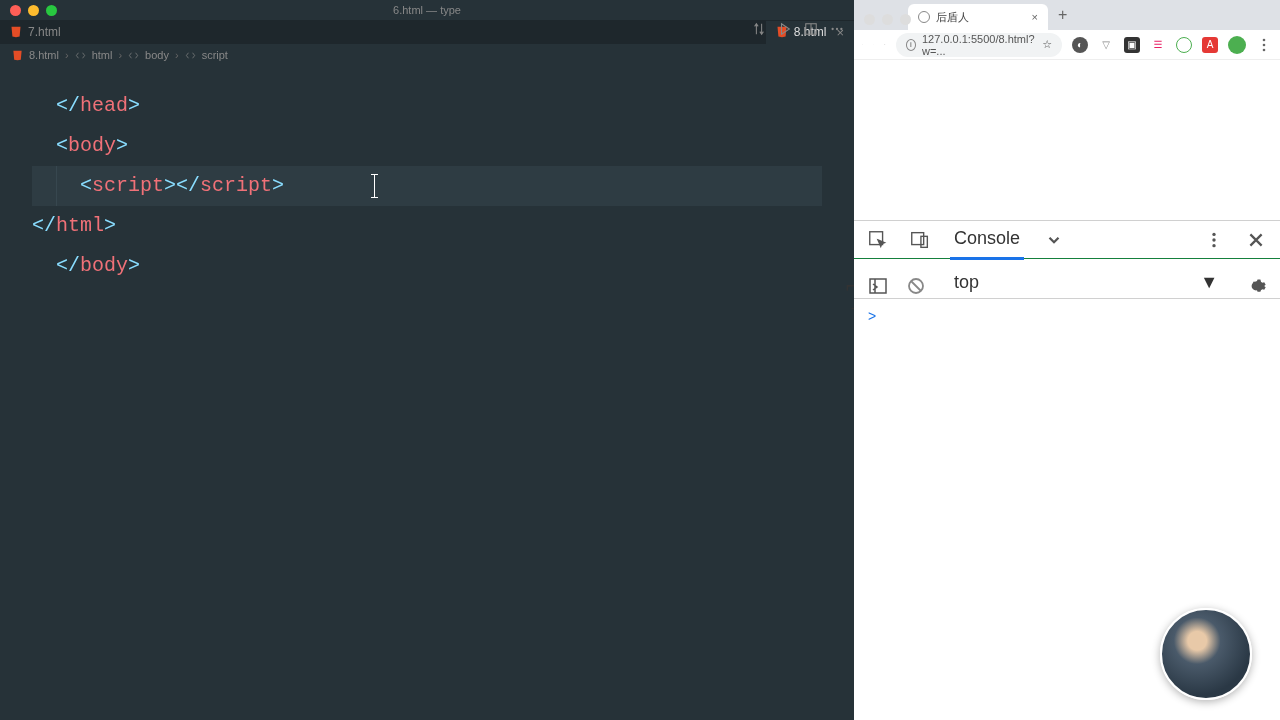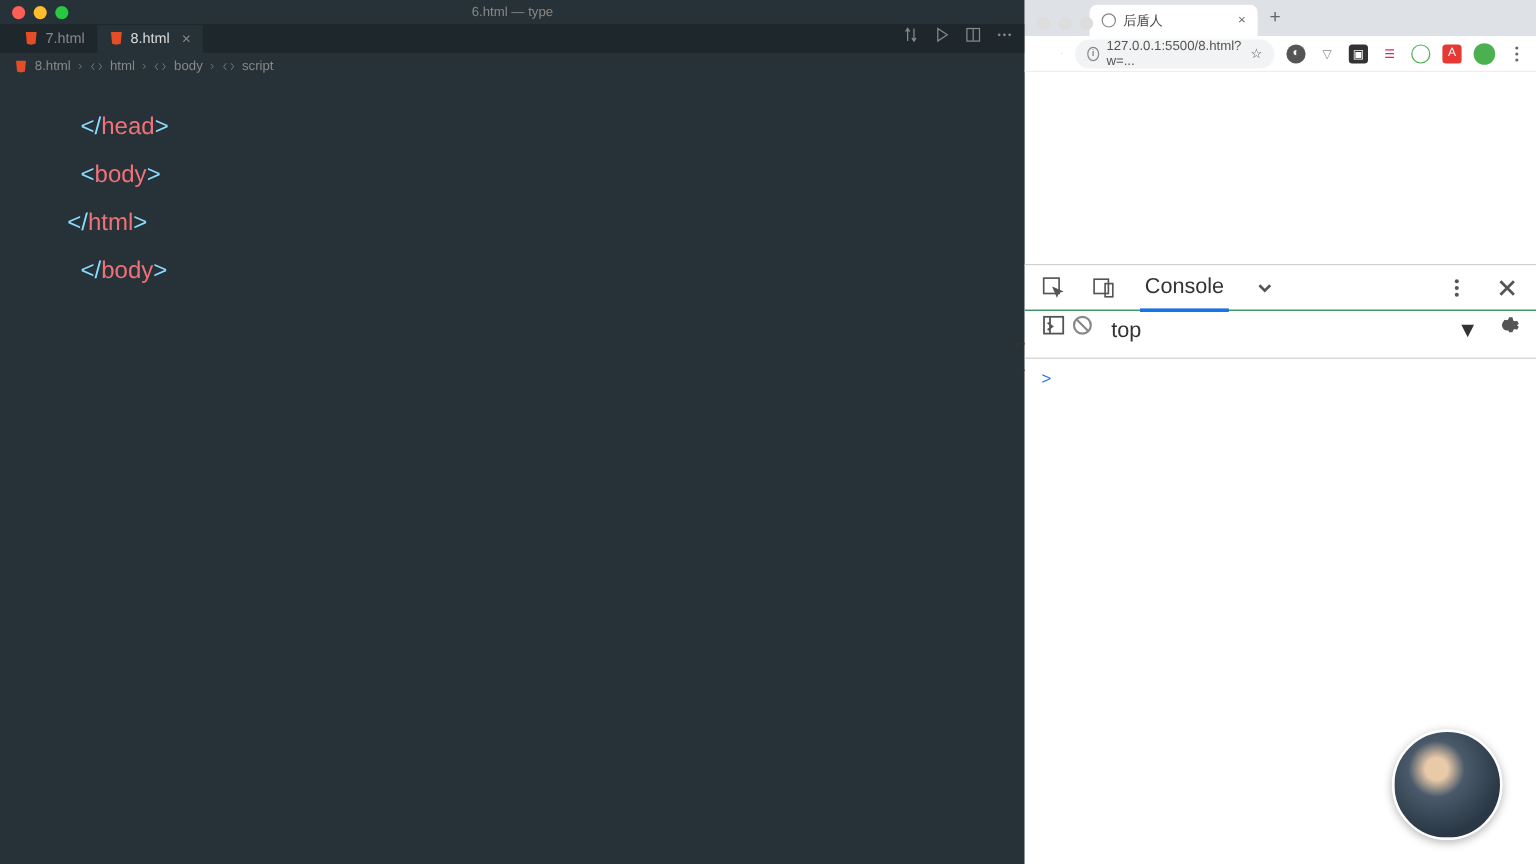--- a/index.html
+++ b/index.html
@@ -5,31 +5,31 @@
 * { margin: 0; padding: 0; box-sizing: border-box; }
 body { font-family: -apple-system, sans-serif; overflow: hidden; width: 1280px; height: 720px; position: relative; }
 
 .editor-pane { position: absolute; left: 0; top: 0; width: 854px; height: 720px; background: #263238; }
 .mac-traffic { position: absolute; left: 10px; top: 5px; display: flex; gap: 7px; }
 .mac-traffic span { width: 11px; height: 11px; border-radius: 50%; }
 .tl-red { background: #ff5f57; }
 .tl-yellow { background: #febc2e; }
 .tl-green { background: #28c840; }
 .titlebar { height: 20px; color: #888; font-size: 11px; text-align: center; line-height: 20px; }
-.tabbar { height: 24px; display: flex; align-items: center; padding-left: 10px; background: #1e272c; }
+.tabbar { height: 24px; display: flex; align-items: center; padding-left: 0; background: #1e272c; justify-content: space-between; }
 .tab { display: flex; align-items: center; gap: 6px; padding: 4px 10px; font-size: 12px; color: #888; }
 .tab.active { background: #263238; color: #ddd; }
 .tab-icon { width: 12px; height: 12px; }
 .tab-close { color: #888; font-size: 13px; margin-left: 4px; }
 .editor-actions { position: absolute; right: 10px; top: 22px; display: flex; gap: 12px; color: #888; }
 .editor-actions svg { width: 14px; height: 14px; }
 .breadcrumb { height: 22px; display: flex; align-items: center; gap: 6px; padding-left: 12px; font-size: 11px; color: #888; }
 .breadcrumb .sep { color: #666; }
 .bc-icon { width: 11px; height: 11px; }
-.code-area { padding: 20px 32px; font-family: Liberation Sans, sans-serif; font-size: 20px; line-height: 40px; margin-left: 24px; }
+.code-area { padding: 20px 32px; font-family: Liberation Mono, monospace; font-size: 20px; line-height: 40px; }
 .code-line { white-space: pre; color: #89ddff; position: relative; }
 .code-line.hl { background: #2e3c43; }
 .tag-name { color: #f07178; }
 .punct { color: #89ddff; }
 .cursor-mark { display: inline-block; width: 1px; height: 24px; background: #fff; vertical-align: middle; margin-left: 90px; position: relative; }
 .cursor-mark::before, .cursor-mark::after { content:''; position:absolute; width:7px; height:1px; background:#fff; left:-3px; }
 .cursor-mark::before { top:0; }
 .cursor-mark::after { bottom:0; }
 .indent-guide { position:absolute; left:24px; top:0; bottom:0; width:1px; background:#37474f; }
 
@@ -49,21 +49,21 @@
 .avatar-small { width: 18px; height: 18px; border-radius: 50%; background: #4caf50; }
 .page-content { position: relative; height: calc(100% - 60px); }
 .page-edge-text { position: absolute; left: -8px; top: 216px; font-size: 36px; font-family: serif; color: #333; }
 
 .devtools { position: absolute; top: 160px; left: 0; right: 0; bottom: 0; background: #fff; border-top: 1px solid #d0d0d0; }
 .dt-tabbar { height: 38px; display: flex; align-items: center; border-bottom: 1px solid #15803d; padding: 0 12px; gap: 18px; }
 .dt-icon-btn { width: 24px; height: 24px; display:flex; align-items:center; justify-content:center; }
 .dt-tab { font-size: 18px; color: #333; padding: 8px 4px; }
 .dt-tab.active { border-bottom: 3px solid #1a73e8; }
 .dt-spacer { flex: 1; }
-.dt-toolbar { height: 40px; display: flex; align-items: flex-start; border-bottom: 1px solid #d0d0d0; padding: 0 12px; }
+.dt-toolbar { height: 40px; display: flex; align-items: flex-end; border-bottom: 1px solid #d0d0d0; padding: 0 12px; gap: 14px; }
 .dt-select { flex: 1; display: flex; align-items: center; justify-content: space-between; font-size: 18px; color: #333; padding: 0 12px; height: 32px; }
 .dt-console-body { padding: 8px 14px; }
 .dt-prompt { color: #1a73e8; font-size: 14px; }
 
 .webcam { position: absolute; right: 28px; bottom: 20px; width: 92px; height: 92px; border-radius: 50%; background: radial-gradient(circle at 40% 35%, #e8c9a8 12%, #4a5a6a 30%, #2a3845 70%); border: 2px solid #fff; box-shadow: 0 2px 8px rgba(0,0,0,0.3); }
 </style>
 </head>
 <body>
 
 <div class="editor-pane">
@@ -126,20 +126,21 @@
     <span class="sep">›</span>
     <svg class="bc-icon" viewBox="0 0 16 16" fill="none" stroke="#888">
         <path d="M5 4l-3 4 3 4M11 4l3 4-3 4"></path>
       </svg>
     <span>script</span>
   </div>
 
   <div class="code-area">
     <div class="code-line">  <span class="punct">&lt;/</span><span class="tag-name">head</span><span class="punct">&gt;</span></div>
     <div class="code-line">  <span class="punct">&lt;</span><span class="tag-name">body</span><span class="punct">&gt;</span></div>
+    <div class="code-line hl"><span class="indent-guide"></span>    <span class="punct">&lt;</span><span class="tag-name">script</span><span class="punct">&gt;&lt;/</span><span class="tag-name">script</span><span class="punct">&gt;</span><span class="cursor-mark"></span></div>
     <div class="code-line"><span class="punct">&lt;/</span><span class="tag-name">html</span><span class="punct">&gt;</span></div>
     <div class="code-line">  <span class="punct">&lt;/</span><span class="tag-name">body</span><span class="punct">&gt;</span></div>
   </div>
 </div>
 
 <div class="browser-pane">
   <div class="browser-traffic">
     <span></span>
     <span></span>
     <span></span>

